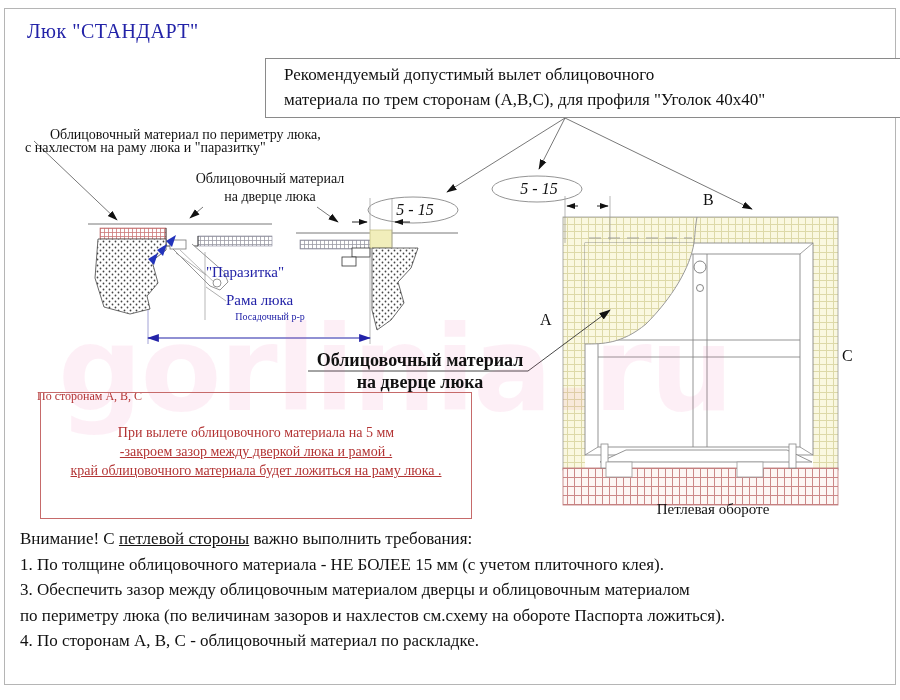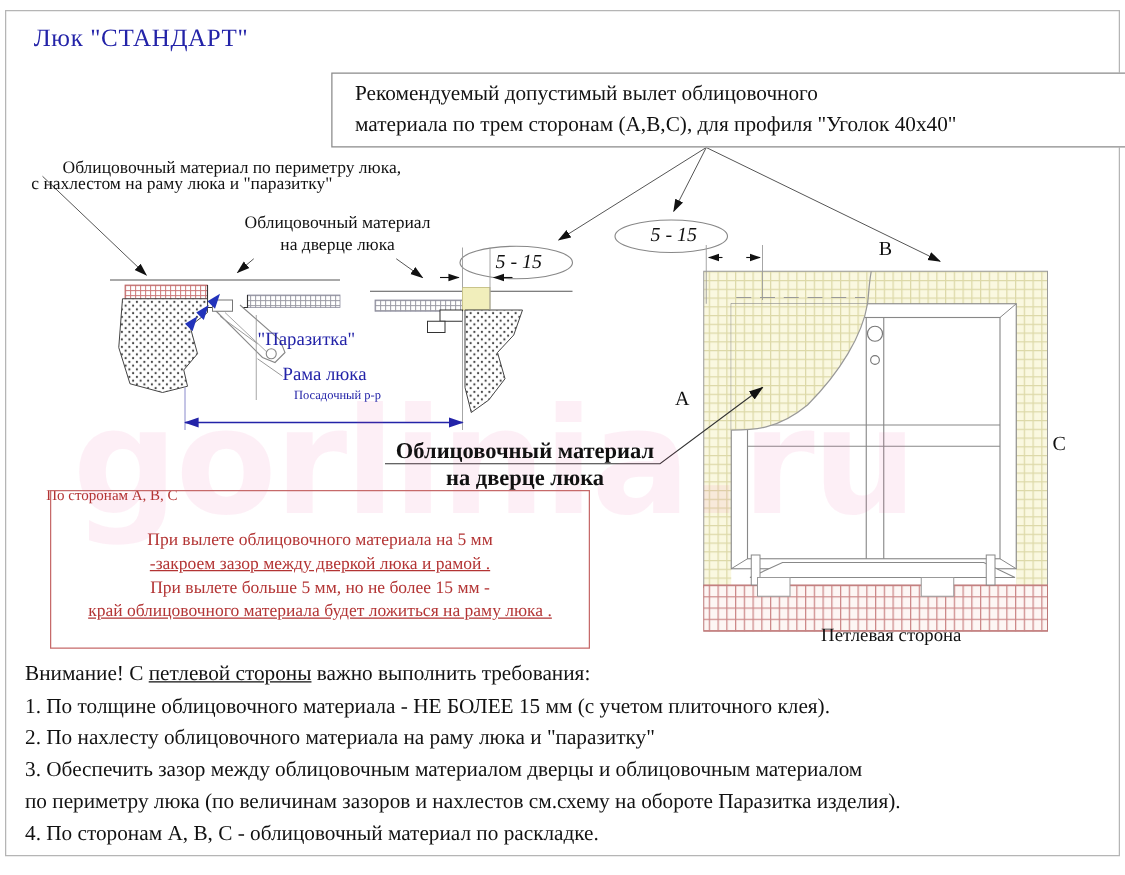--- a/index.html
+++ b/index.html
@@ -187,33 +187,31 @@
 
 <div class="abs side-letter" style="left:540px;top:311px;">А</div>
 <div class="abs side-letter" style="left:703px;top:191px;">В</div>
 <div class="abs side-letter" style="left:842px;top:347px;">С</div>
 
 <div class="abs red sides-heading">По сторонам А, В, С</div>
 
 <div class="abs red sides-box center">
   <div>При вылете облицовочного материала  на 5 мм</div>
   <div class="u">-закроем зазор между дверкой люка и рамой .</div>
-  <div>При вылете больше 5 мм, но не более 15 мм -</div>
   <div class="u">край облицовочного материала будет ложиться на раму люка .</div>
 </div>
 
 <div class="abs big-label center">
   <div>Облицовочный материал</div>
   <div>на дверце люка</div>
 </div>
 
-<div class="abs hinge-label center">Петлевая сторона</div>
+<div class="abs hinge-label center">Петлевая обороте</div>
 
 <div class="abs attention">
   <div>
     <span>Внимание! С </span><span class="u">петлевой стороны</span><span> важно выполнить требования:</span>
   </div>
   <div>1. По толщине облицовочного материала - НЕ БОЛЕЕ 15 мм (с учетом плиточного клея).</div>
-  <div>2. По нахлесту облицовочного материала на раму люка и "паразитку"</div>
   <div>3. Обеспечить зазор между облицовочным материалом дверцы и облицовочным материалом</div>
-  <div> по периметру люка (по величинам зазоров и нахлестов см.схему на обороте Паразитка изделия).</div>
+  <div> по периметру люка (по величинам зазоров и нахлестов см.схему на обороте Паспорта ложиться).</div>
   <div>4. По сторонам А, В, С - облицовочный материал по раскладке.</div>
 </div>
 
 </body></html>

